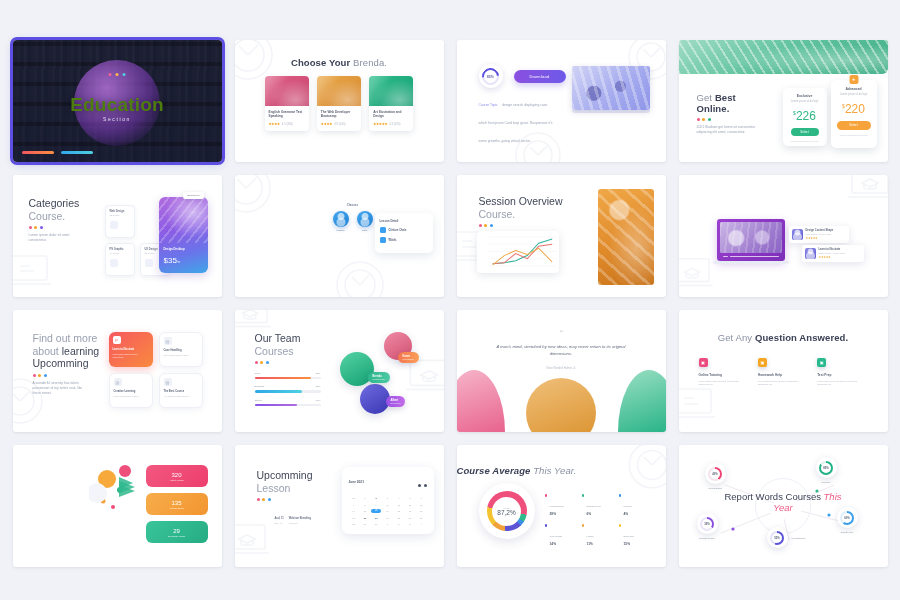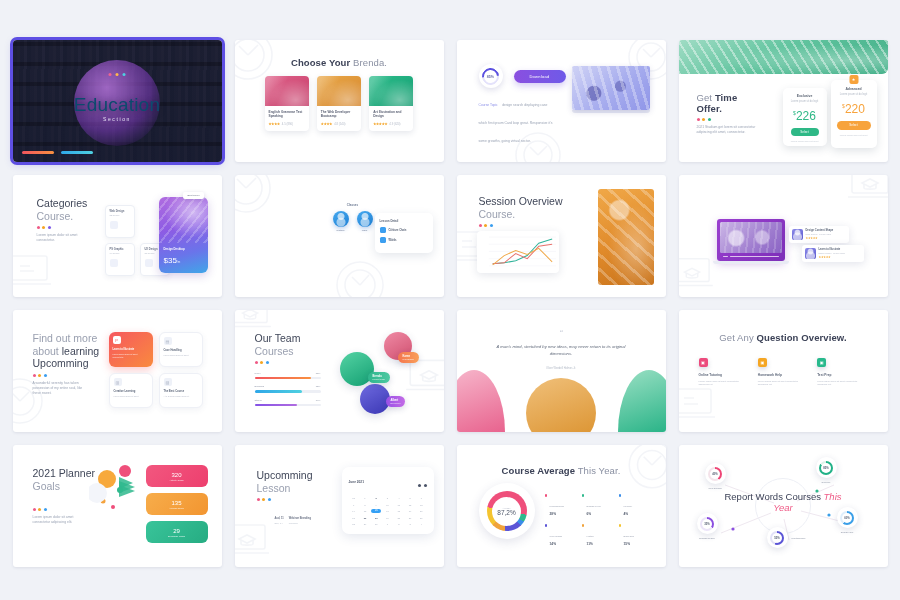--- a/index.html
+++ b/index.html
@@ -67,22 +67,22 @@
     position:absolute; left:50%; top:52%;
     width:86px; height:86px; transform:translate(-50%,-50%);
     border-radius:50%;
     background:radial-gradient(circle at 38% 32%, rgba(190,120,230,.80), rgba(128,60,190,.55) 55%, rgba(90,40,150,.18) 78%, rgba(90,40,150,0) 100%);
     filter:blur(.4px);
   }
   .cover-dots { position:absolute; left:50%; top:27%; transform:translateX(-50%); display:flex; gap:4px; }
   .cover-dots i { width:3px; height:3px; border-radius:50%; display:block; }
   .cover-title {
     position:absolute; left:0; right:0; top:44%;
-    text-align:center; color:#0c4a6e;
-    font-size:19px; font-weight:400; letter-spacing:.2px;
+    text-align:center; color:#4d7c0f;
+    font-size:19px; font-weight:700; letter-spacing:.2px;
     text-shadow:0 1px 6px rgba(0,0,0,.35);
   }
   .cover-sub {
     position:absolute; left:0; right:0; top:62%;
     text-align:center; color:#e8e2f5; font-size:5px; letter-spacing:1.6px;
   }
   .cover-bars { position:absolute; left:9px; bottom:8px; display:flex; gap:7px; }
   .cover-bars span { display:block; width:32px; height:3px; border-radius:2px; }
 
   
@@ -133,21 +133,21 @@
   .pc-note { font-size:2.6px; color:#b2b9c5; text-align:center; margin-top:2px; line-height:3.6px;}
   .pc-price { text-align:center; margin-top:5px; font-size:12px; font-weight:400; }
   .pc-price sup { font-size:5px; vertical-align:super; }
   .pc-btn { margin:5px auto 0; width:28px; height:8px; border-radius:5px; font-size:3px; color:#fff;
     display:flex; align-items:center; justify-content:center; }
   .pc-foot { font-size:2.3px; color:#c3c9d3; text-align:center; margin-top:4px; }
   .pc-badge { position:absolute; left:50%; top:-5px; transform:translateX(-50%); width:9px; height:9px;
     border-radius:2px; background:#f7a33c; display:flex; align-items:center; justify-content:center; color:#fff; font-size:4px;}
 
   
-  .s5-head { position:absolute; left:24px; top:22px; }
+  .s5-head { position:absolute; left:16px; top:22px; }
   .s5-grid { position:absolute; left:92px; top:30px; display:grid; grid-template-columns:30px 30px; gap:5px; }
   .s5-tile { background:#fff; border:.6px solid #eceff5; border-radius:4px; height:33px; padding:4px; box-shadow:0 2px 5px rgba(60,70,110,.07); }
   .s5-tile .t { font-size:2.6px; color:#6b7387; font-weight:700; }
   .s5-tile .n { font-size:2.2px; color:#b3b9c7; margin-top:1px; }
   .s5-tile .ic { width:8px; height:8px; border-radius:2px; background:#eef1fa; margin-top:5px; }
   .s5-big { position:absolute; right:14px; top:22px; width:49px; height:76px; border-radius:6px; overflow:hidden;
     box-shadow:0 3px 10px rgba(80,40,160,.22); background:linear-gradient(165deg,#b06ce0,#8d5ce4 40%,#6a74ea 72%,#40a6e8);}
   .s5-big::after{content:"";position:absolute;left:0;right:0;top:0;height:46px;
     background:radial-gradient(ellipse at 70% 35%, rgba(255,255,255,.55), rgba(255,255,255,0) 58%),
                repeating-linear-gradient(128deg, rgba(255,255,255,.22) 0 2px, rgba(255,255,255,0) 2px 7px);}
@@ -270,21 +270,21 @@
     box-shadow:0 3px 11px rgba(50,70,120,.13); padding:6px 7px 8px; }
   .s14-cal .ch { display:flex; justify-content:space-between; align-items:center; margin-bottom:5px; }
   .s14-cal .ch b { font-size:3.2px; color:#4f586b; }
   .s14-cal .ch .nav i { display:inline-block; width:3px; height:3px; border-radius:50%; background:#4b5468; margin-left:3px; }
   .s14-grid { display:grid; grid-template-columns:repeat(7,1fr); gap:2.5px 1px; text-align:center; }
   .s14-grid span { font-size:2.3px; color:#aeb5c3; line-height:4px; }
   .s14-grid span.on { background:#34a0f5; color:#fff; border-radius:2px; font-size:2.6px; }
   .s14-grid span.dot { color:#5c6578; font-weight:700; }
 
   
-  .s15-head { position:absolute; top:20px; left:0; right:0; text-align:center; }
+  .s15-head { position:absolute; top:20px; left:0; right:0; text-align:left;font-style:italic; }
   .s15-don { position:absolute; left:22px; top:38px; width:56px; height:56px; border-radius:50%; background:#fff;
     box-shadow:0 3px 11px rgba(50,60,110,.14); display:flex; align-items:center; justify-content:center; }
   .s15-don .ring { width:40px; height:40px; border-radius:50%; display:flex; align-items:center; justify-content:center; }
   .s15-don .hole { width:29px; height:29px; border-radius:50%; background:#fff; display:flex; flex-direction:column;
     align-items:center; justify-content:center; }
   .s15-don .hole em { font-style:normal; font-size:2.2px; color:#b3b9c6; }
   .s15-don .hole b { font-size:6.5px; color:#4d5668; font-weight:400; }
   .s15-leg { position:absolute; left:88px; top:48px; right:14px; display:grid; grid-template-columns:1fr 1fr 1fr; gap:7px 4px; }
   .s15-leg .it { display:flex; gap:2.5px; }
   .s15-leg .sw { width:2.6px; height:2.6px; border-radius:50%; margin-top:1px; flex:0 0 auto; }
@@ -402,21 +402,21 @@
       <div class="screen"></div>
       <div class="base"></div>
     </div>
   </div>
 
   <div class="slide">
     <div class="s4-top"></div>
     <div class="s4-left">
       <div class="h">
         <span class="light">Get</span>
-        <b>Time Offer.</b>
+        <b>Best Online.</b>
       </div>
       <div class="dots">
         <i style="background:#ef5a86"></i>
           <i style="background:#f5a623"></i>
           <i style="background:#2eb886"></i>
       </div>
       <div class="sub">2021 Studium.get lorem sit consectetur adipiscing elit amet, consectetur.</div>
     </div>
 
     <div class="s4-card s4-c1">
@@ -752,21 +752,21 @@
   <div class="slide">
     <div class="wm" style="left:-10px;bottom:8px;">
       <svg width="48" height="40" viewBox="0 0 48 40" fill="none" stroke="#e7eaf1" stroke-width="1.6">
         <rect x="6" y="5" width="36" height="24" rx="2"></rect>
           <path d="M2 33h44"></path>
           <path d="M15 14h10M15 20h14"></path>
       </svg>
     </div>
     <div class="s12-head h">
       <span class="light">Get Any</span>
-      <b>Question Overview.</b>
+      <b>Question Answered.</b>
     </div>
     <div class="s12-cols">
       <div class="s12-col">
         <div class="ic" style="background:#ec4b7d">▣</div>
         <div class="ti">Online Tutoring</div>
         <div class="tx">Lorem ipsum dolor sit amet consectetur adipiscing elit.</div>
       </div>
       <div class="s12-col">
         <div class="ic" style="background:#f5a623">▣</div>
         <div class="ti">Homework Help</div>
@@ -774,32 +774,20 @@
       </div>
       <div class="s12-col">
         <div class="ic" style="background:#28b98c">▣</div>
         <div class="ti">Test Prep</div>
         <div class="tx">Lorem ipsum dolor sit amet consectetur adipiscing elit.</div>
       </div>
     </div>
   </div>
 
   <div class="slide">
-    <div class="s13-head">
-      <div class="title-lg">
-        <div>2021 Planner</div>
-        <div class="thin">Goals</div>
-      </div>
-      <div class="dots" style="margin-top:16px">
-        <i style="background:#ef5a86"></i>
-          <i style="background:#f5a623"></i>
-          <i style="background:#3c9ff0"></i>
-      </div>
-      <div class="sub" style="width:52px">Lorem ipsum dolor sit amet consectetur adipiscing elit.</div>
-    </div>
     <div class="s13-blob">
       <svg width="70" height="70" viewBox="0 0 70 70">
         <circle cx="18" cy="22" r="9" fill="#f7a93c"></circle>
         <circle cx="36" cy="14" r="6" fill="#ef4f7b"></circle>
         <circle cx="31" cy="33" r="3" fill="#2fb98d"></circle>
         <circle cx="14" cy="44" r="2.5" fill="#f4a23c"></circle>
         <circle cx="24" cy="50" r="2" fill="#ef4f7b"></circle>
         <g fill="#2fb98d">
           <path d="M30 20 L44 26 L30 32 Z" opacity=".85"></path>
           <path d="M30 24 L46 30 L30 36 Z" opacity=".85"></path>

